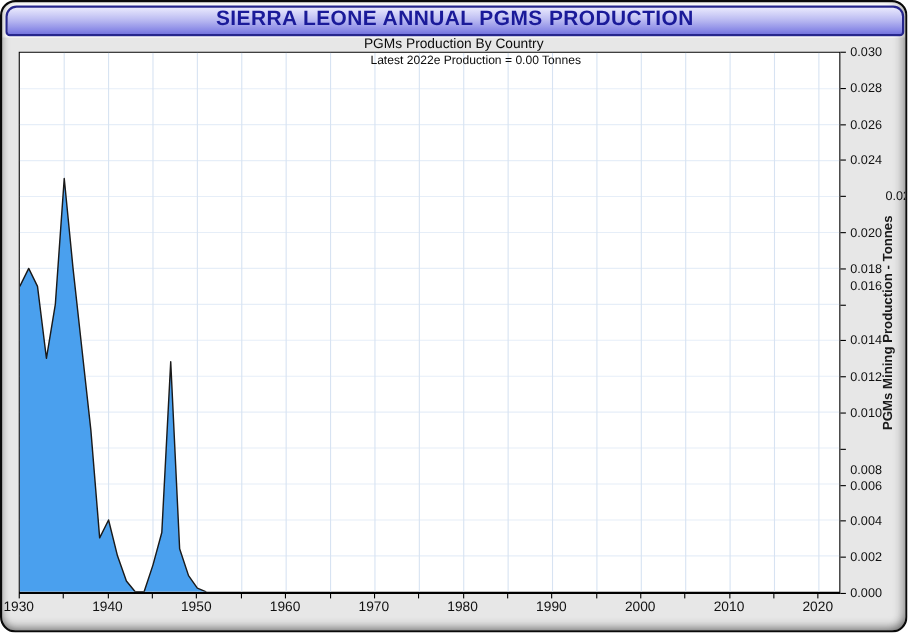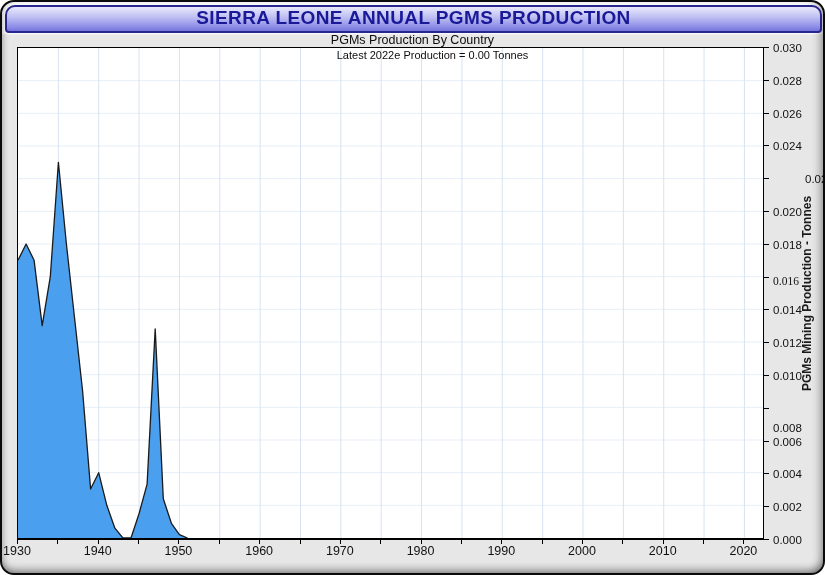--- a/index.html
+++ b/index.html
@@ -149,21 +149,21 @@
       <div class="ylabel" style="top: 439.5px;">0.006</div>
       <div class="ytick" style="top: 406px;"></div>
       <div class="ylabel" style="top: 426px;">0.008</div>
       <div class="ytick" style="top: 373px;"></div>
       <div class="ylabel" style="top: 373.5px;">0.010</div>
       <div class="ytick" style="top: 340px;"></div>
       <div class="ylabel" style="top: 340.5px;">0.012</div>
       <div class="ytick" style="top: 307px;"></div>
       <div class="ylabel" style="top: 307.5px;">0.014</div>
       <div class="ytick" style="top: 275px;"></div>
-      <div class="ylabel" style="top: 279px; font-family: Liberation Serif, serif;">0.016</div>
+      <div class="ylabel" style="top: 259px;">0.016</div>
       <div class="ytick" style="top: 242px;"></div>
       <div class="ylabel" style="top: 242.5px;">0.018</div>
       <div class="ytick" style="top: 209px;"></div>
       <div class="ylabel" style="top: 209.5px;">0.020</div>
       <div class="ytick" style="top: 176px;"></div>
       <div class="ylabel" style="top: 176.5px; padding-left: 32px;">0.022</div>
       <div class="ytick" style="top: 143px;"></div>
       <div class="ylabel" style="top: 143.5px;">0.024</div>
       <div class="ytick" style="top: 111px;"></div>
       <div class="ylabel" style="top: 111.5px;">0.026</div>

